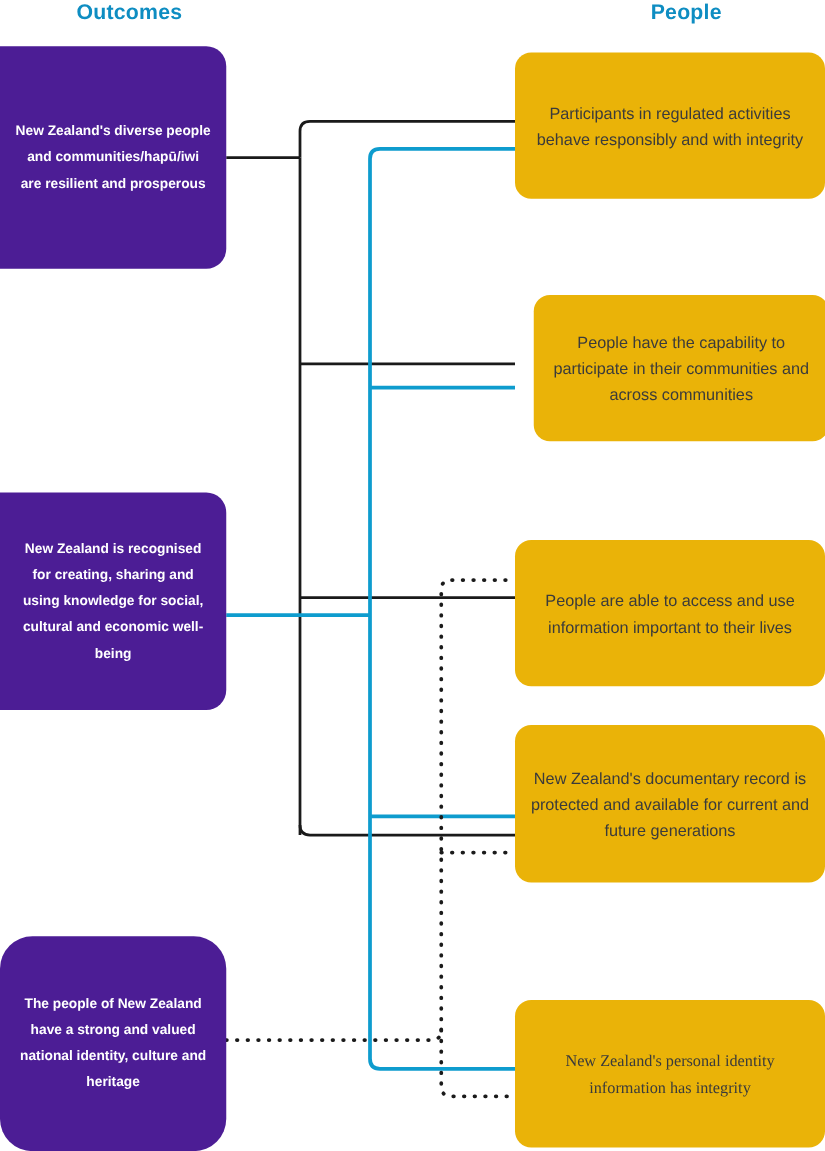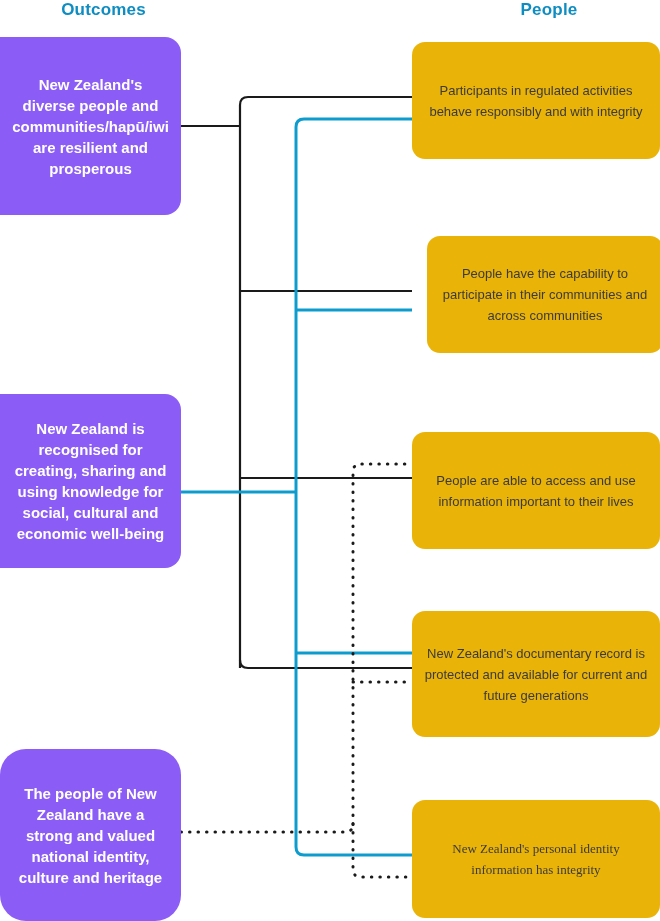--- a/index.html
+++ b/index.html
@@ -53,23 +53,23 @@
     position: absolute;
     box-sizing: border-box;
     display: flex;
     align-items: center;
     justify-content: center;
     text-align: center;
     border-radius: 14px;
     padding: 6px 12px;
   }
   .outcome-box {
-    background: #8b5cf6;
+    background: #4c1d95;
     color: #ffffff;
-    font-size: 15px;
+    font-size: 11px;
     line-height: 21px;
     font-weight: bold;
     border-radius: 0 16px 16px 0;
   }
   .outcome-box .node-text {
     display: block;
     width: 100%;
   }
   .impact-box {
     background: #eab308;
@@ -136,21 +136,21 @@
   </div>
 
   <div class="node-box impact-box" style="left:427px; top:236px; width:236px; height:117px;">
     <span class="node-text">People have the capability to participate in their communities and across communities</span>
   </div>
 
   <div class="node-box impact-box" style="left:412px; top:432px; width:248px; height:117px;">
     <span class="node-text">People are able to access and use information important to their lives</span>
   </div>
 
-  <div class="node-box impact-box" style="left:412px; top:611px; width:248px; height:126px;justify-content:flex-end;">
+  <div class="node-box impact-box" style="left:412px; top:580px; width:248px; height:126px;justify-content:flex-end;">
     <span class="node-text">New Zealand's documentary record is protected and available for current and future generations</span>
   </div>
 
   <div class="node-box impact-box" style="left:412px; top:800px; width:248px; height:118px;font-family:Liberation Serif, serif;">
     <span class="node-text">New Zealand's personal identity information has integrity</span>
   </div>
 
 </div>
 
 </body></html>

